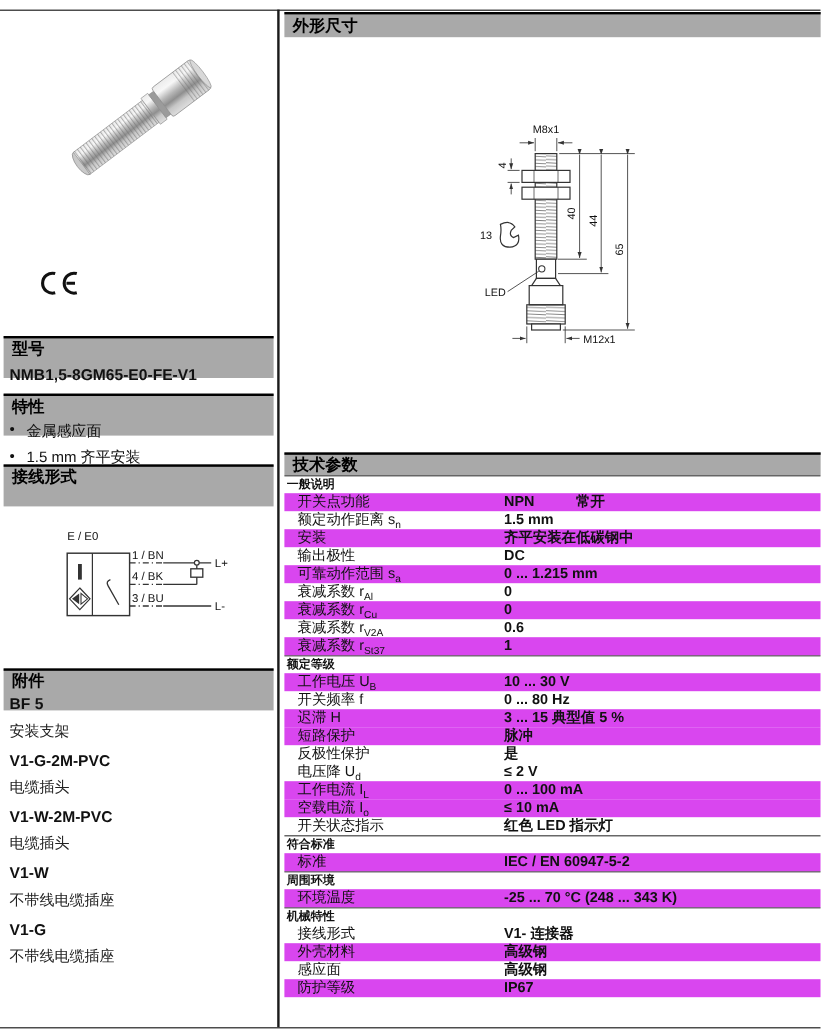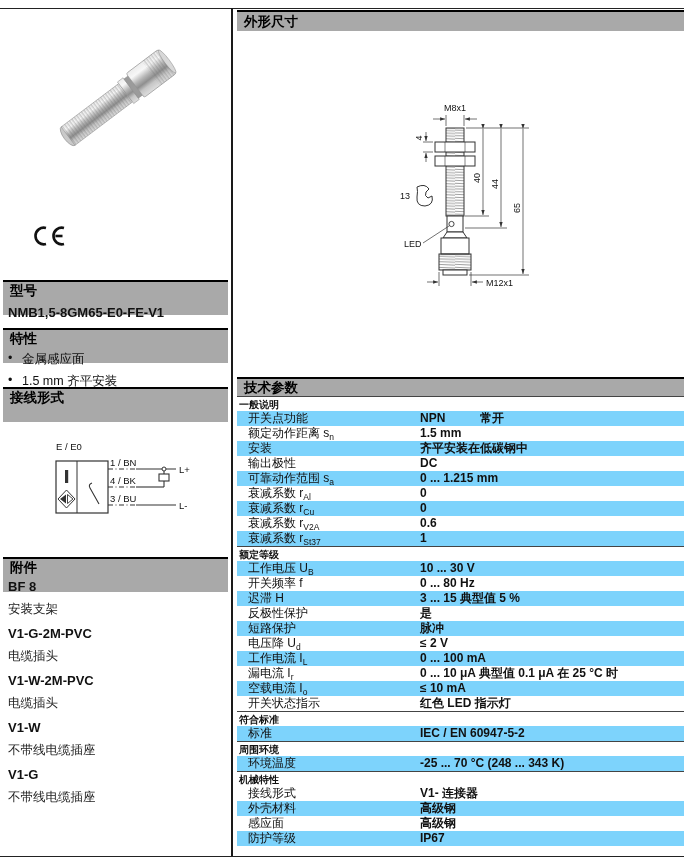--- a/index.html
+++ b/index.html
@@ -34,21 +34,21 @@
   .ce-wrap     { position:absolute; left:32px; top:224px; width:36px;  height:24px; }
   .wiring-wrap { position:absolute; left:36px; top:437px; width:160px; height:112px; }
   .dim-wrap    { position:absolute; left:383px; top:98px; width:195px; height:195px; }
 
   .tech-table { position:absolute; left:237px; top:396px; width:447px; }
   .group-title {
     height:15px; line-height:15px; font-size:10px; font-weight:bold;
     border-top:1px solid #444; padding-left:2px; box-sizing:border-box;
   }
   .trow { position:relative; height:15px; line-height:15px; font-size:12px; }
-  .trow.shaded { background:#7dd3fc; }
+  .trow.shaded { background:#d946ef; }
   .tlabel  { position:absolute; left:11px;  white-space:nowrap; }
   .tvalue  { position:absolute; left:183px; font-weight:bold; white-space:nowrap; }
   .tvalue2 { position:absolute; left:243px; font-weight:bold; white-space:nowrap; }
   sub { font-size:8.5px; }
 
   svg text { font-family:"Liberation Sans","DejaVu Sans",sans-serif; fill:#111; }
 </style>
 </head>
 <body>
 
@@ -144,21 +144,21 @@
       <line x1="100" y1="68" x2="140" y2="68" stroke="#333" stroke-width="1.1"></line>
       <text x="74" y="64.5" font-size="9.5">3 / BU</text>
       <text x="143" y="71.5" font-size="9.5">L-</text>
     </svg>
   </div>
 
   <div class="bar bar-left" style="top:557px">
     <span>附件</span>
   </div>
   <div class="accessories">
-      <div class="acc-code">BF 8</div>
+      <div class="acc-code">BF 5</div>
       <div class="acc-desc">安装支架</div>
       <div class="acc-code">V1-G-2M-PVC</div>
       <div class="acc-desc">电缆插头</div>
       <div class="acc-code">V1-W-2M-PVC</div>
       <div class="acc-desc">电缆插头</div>
       <div class="acc-code">V1-W</div>
       <div class="acc-desc">不带线电缆插座</div>
       <div class="acc-code">V1-G</div>
       <div class="acc-desc">不带线电缆插座</div>
     </div>
@@ -281,40 +281,36 @@
         <span class="tvalue">10 ... 30 V</span>
       </div>
       <div class="trow">
         <span class="tlabel">开关频率 f</span>
         <span class="tvalue">0 ... 80 Hz</span>
       </div>
       <div class="trow shaded">
         <span class="tlabel">迟滞 H</span>
         <span class="tvalue">3 ... 15 典型值 5 %</span>
       </div>
+      <div class="trow shaded">
+        <span class="tlabel">短路保护</span>
+        <span class="tvalue">脉冲</span>
+      </div>
       <div class="trow">
         <span class="tlabel">反极性保护</span>
         <span class="tvalue">是</span>
       </div>
-      <div class="trow shaded">
-        <span class="tlabel">短路保护</span>
-        <span class="tvalue">脉冲</span>
-      </div>
       <div class="trow">
         <span class="tlabel">电压降  U<sub>d</sub></span>
         <span class="tvalue">≤ 2 V</span>
       </div>
       <div class="trow shaded">
         <span class="tlabel">工作电流  I<sub>L</sub></span>
         <span class="tvalue">0 ... 100 mA</span>
       </div>
-      <div class="trow">
-        <span class="tlabel">漏电流 I<sub>r</sub></span>
-        <span class="tvalue">0 ... 10 μA 典型值 0.1 μA 在 25 °C 时</span>
-      </div>
       <div class="trow shaded">
         <span class="tlabel">空载电流 I<sub>o</sub></span>
         <span class="tvalue">≤ 10 mA</span>
       </div>
       <div class="trow">
         <span class="tlabel">开关状态指示</span>
         <span class="tvalue">红色 LED 指示灯</span>
       </div>
       <div class="group-title">符合标准</div>
       <div class="trow shaded">

